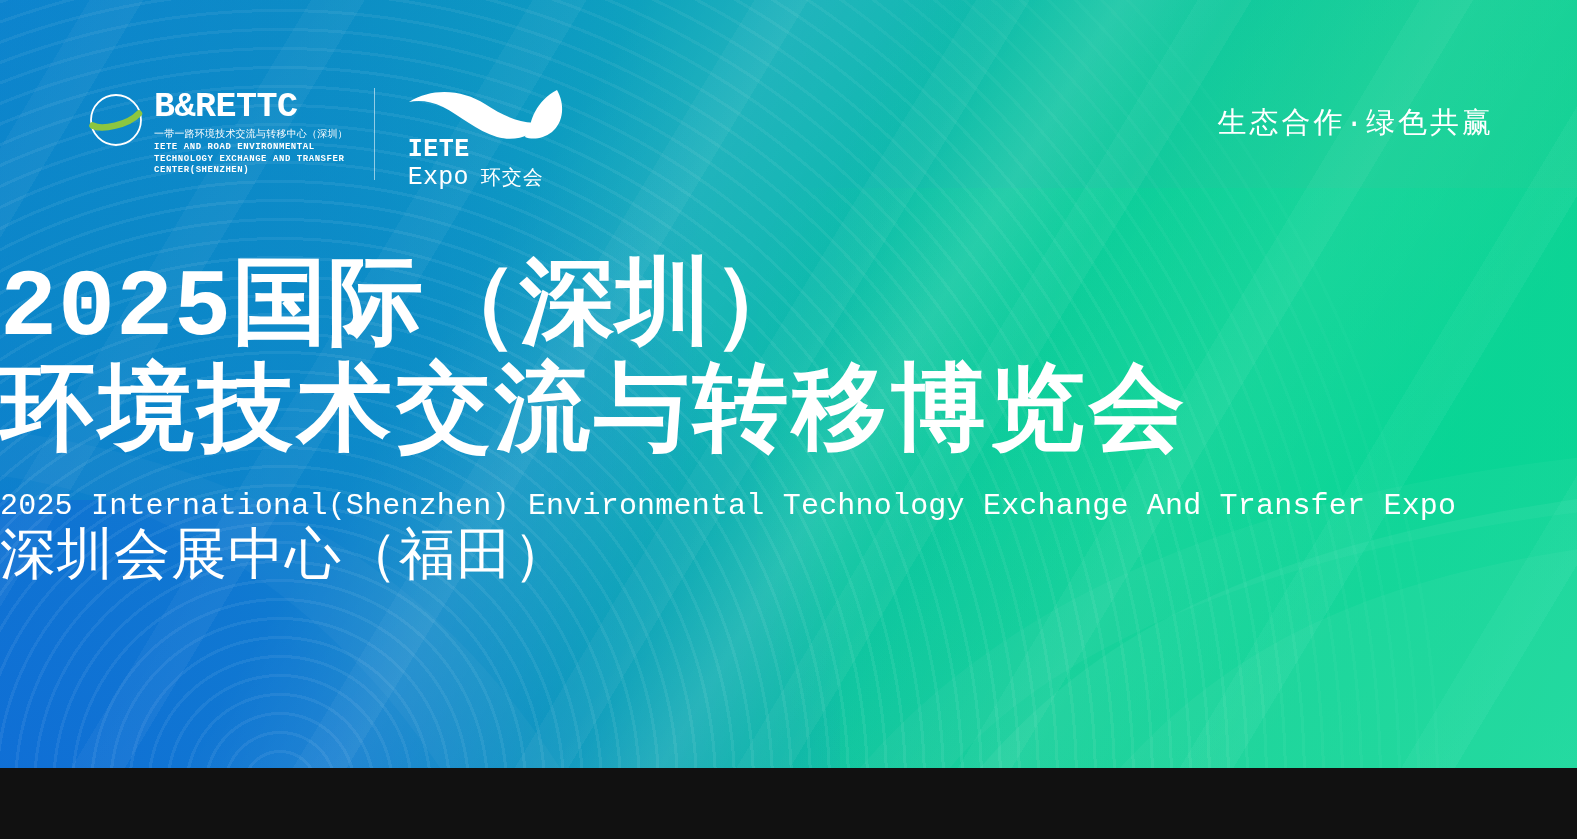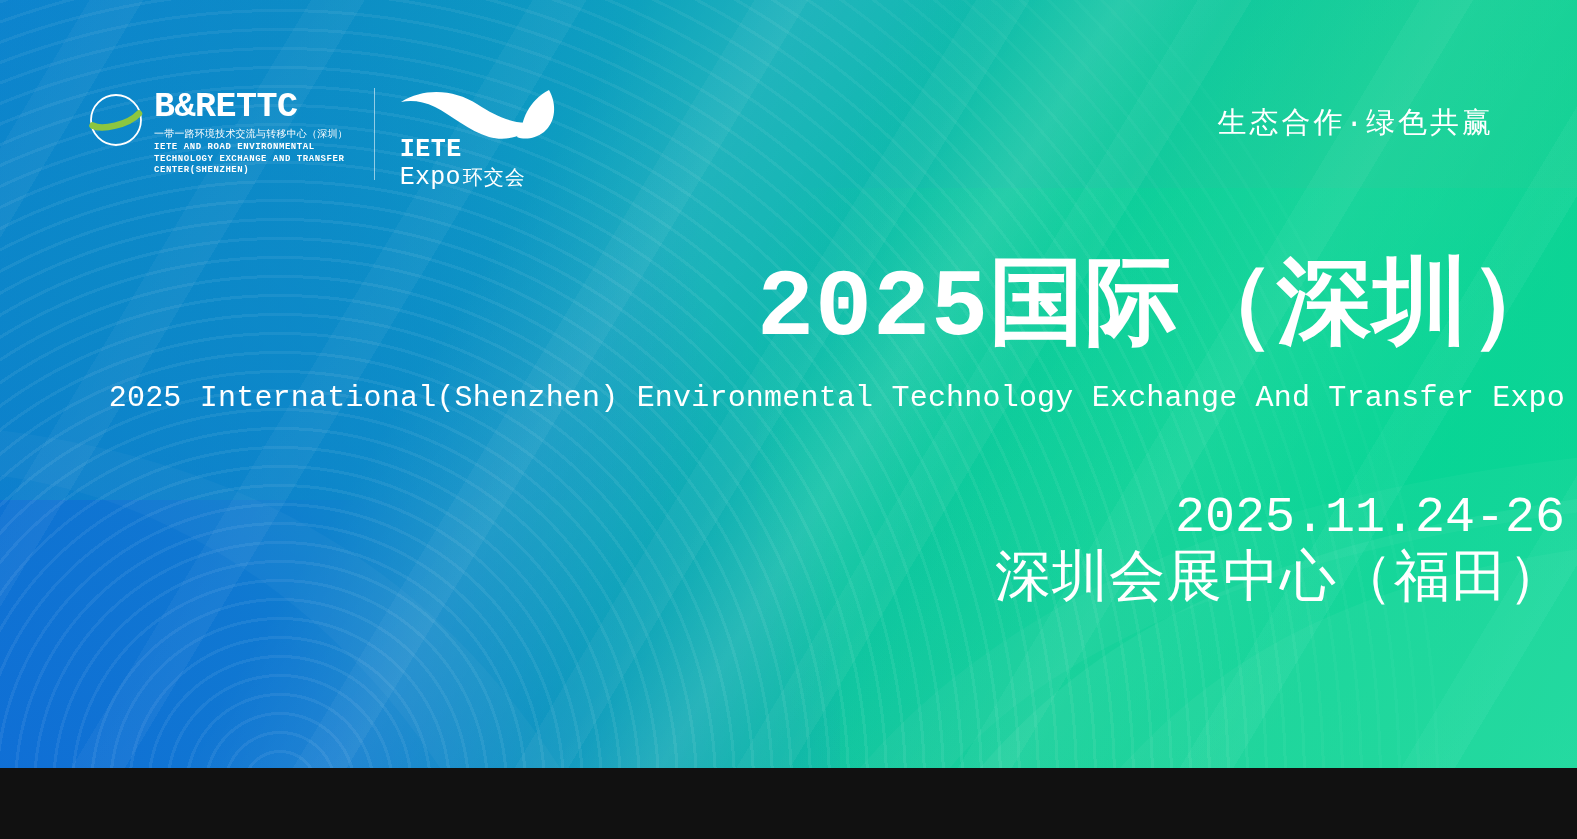--- a/index.html
+++ b/index.html
@@ -210,21 +210,21 @@
     font-size: 9px;
     font-weight: bold;
     line-height: 11.5px;
     letter-spacing: 0.55px;
     white-space: nowrap;
   }
 
   
   .iete {
     position: relative;
-    margin-left: 22px;
+    margin-left: 30px;
     width: 170px;
     height: 104px;
   }
   .iete-mark {
     position: absolute;
     top: 0;
     left: 2px;
     width: 160px;
     height: 58px;
   }
@@ -238,21 +238,21 @@
   .iete-top {
     color: #ffffff;
     font-size: 25px;
     font-weight: bold;
     letter-spacing: 0.5px;
     line-height: 27px;
   }
   .iete-bottom {
     display: flex;
     align-items: baseline;
-    gap: 2px;
+    gap: 12px;
   }
   .iete-expo {
     color: #ffffff;
     font-size: 25px;
     font-weight: 300;
     letter-spacing: 0.2px;
     line-height: 29px;
   }
   .iete-cn {
     color: #ffffff;
@@ -271,21 +271,21 @@
     font-weight: 400;
     letter-spacing: 3px;
     white-space: nowrap;
   }
 
   
   .main {
     position: absolute;
     left: 0; right: 12px;
     top: 255px;
-    text-align: right;
+    text-align: left;
   }
   .title-line-1 {
     color: #ffffff;
     font-size: 95px;
     font-weight: bold;
     letter-spacing: 1px;
     line-height: 108px;
     white-space: nowrap;
   }
   .title-line-2 {
@@ -380,18 +380,18 @@
         </div>
       </div>
 
     </div>
 
     <div class="slogan">生态合作·绿色共赢</div>
   </div>
 
   <div class="main">
     <div class="title-line-1">2025国际（深圳）</div>
+    <div class="title-line-2">环境技术交流与转移博览会</div>
     <div class="subtitle-en">2025 International(Shenzhen) Environmental Technology Exchange And Transfer Expo</div>
-    <div class="event-date">2025.11.24-26</div>
     <div class="event-venue">深圳会展中心（福田）</div>
   </div>
 
 </div>
 
 </body></html>

